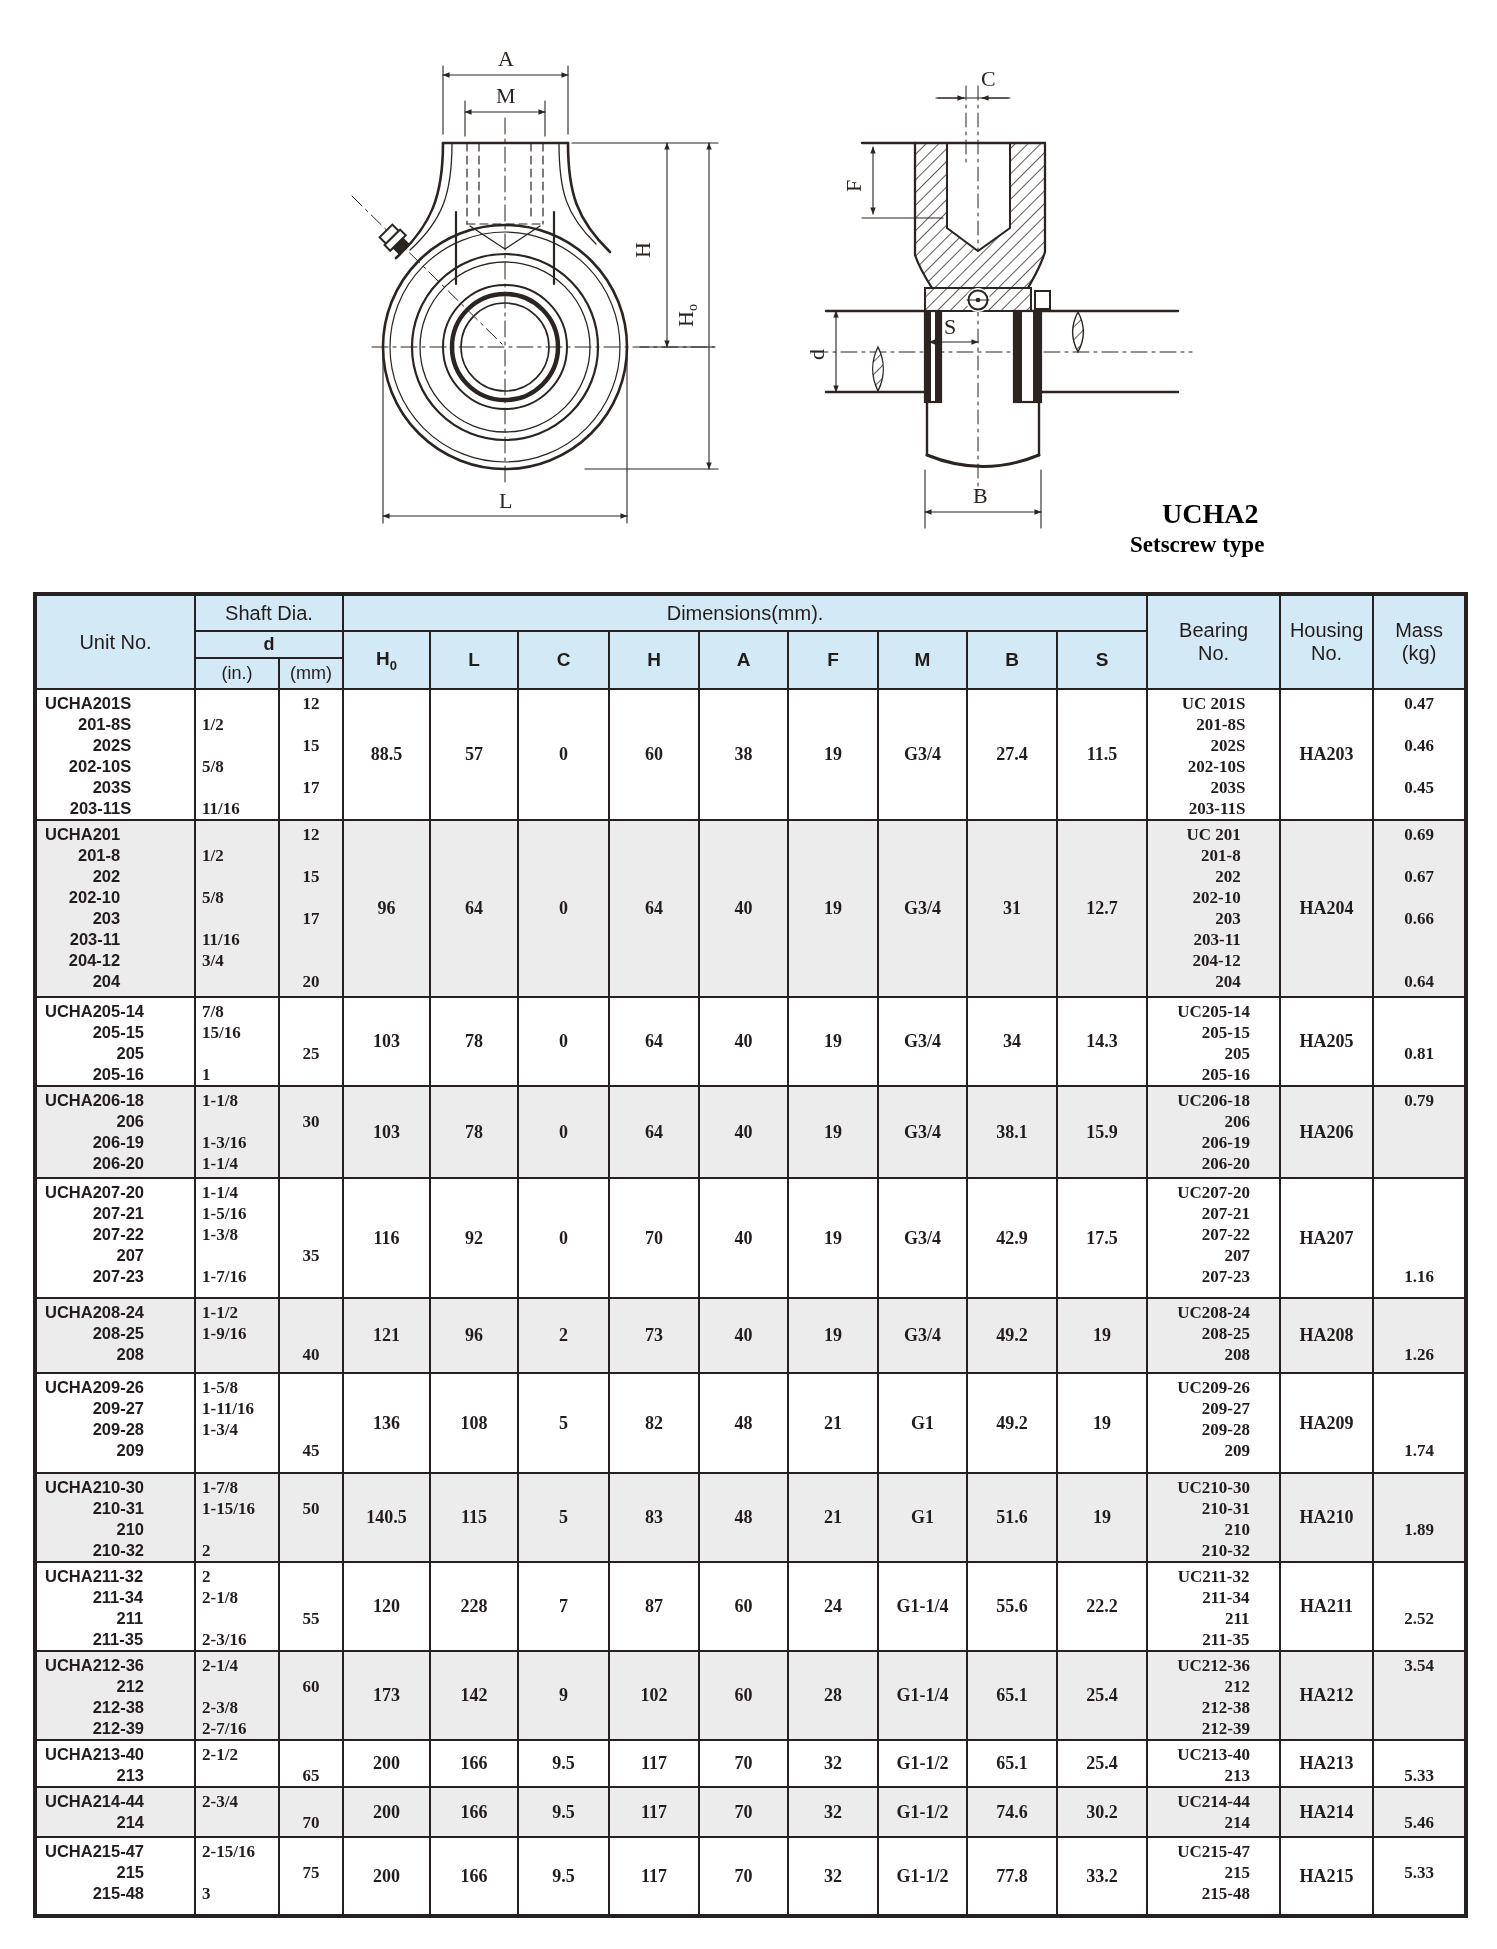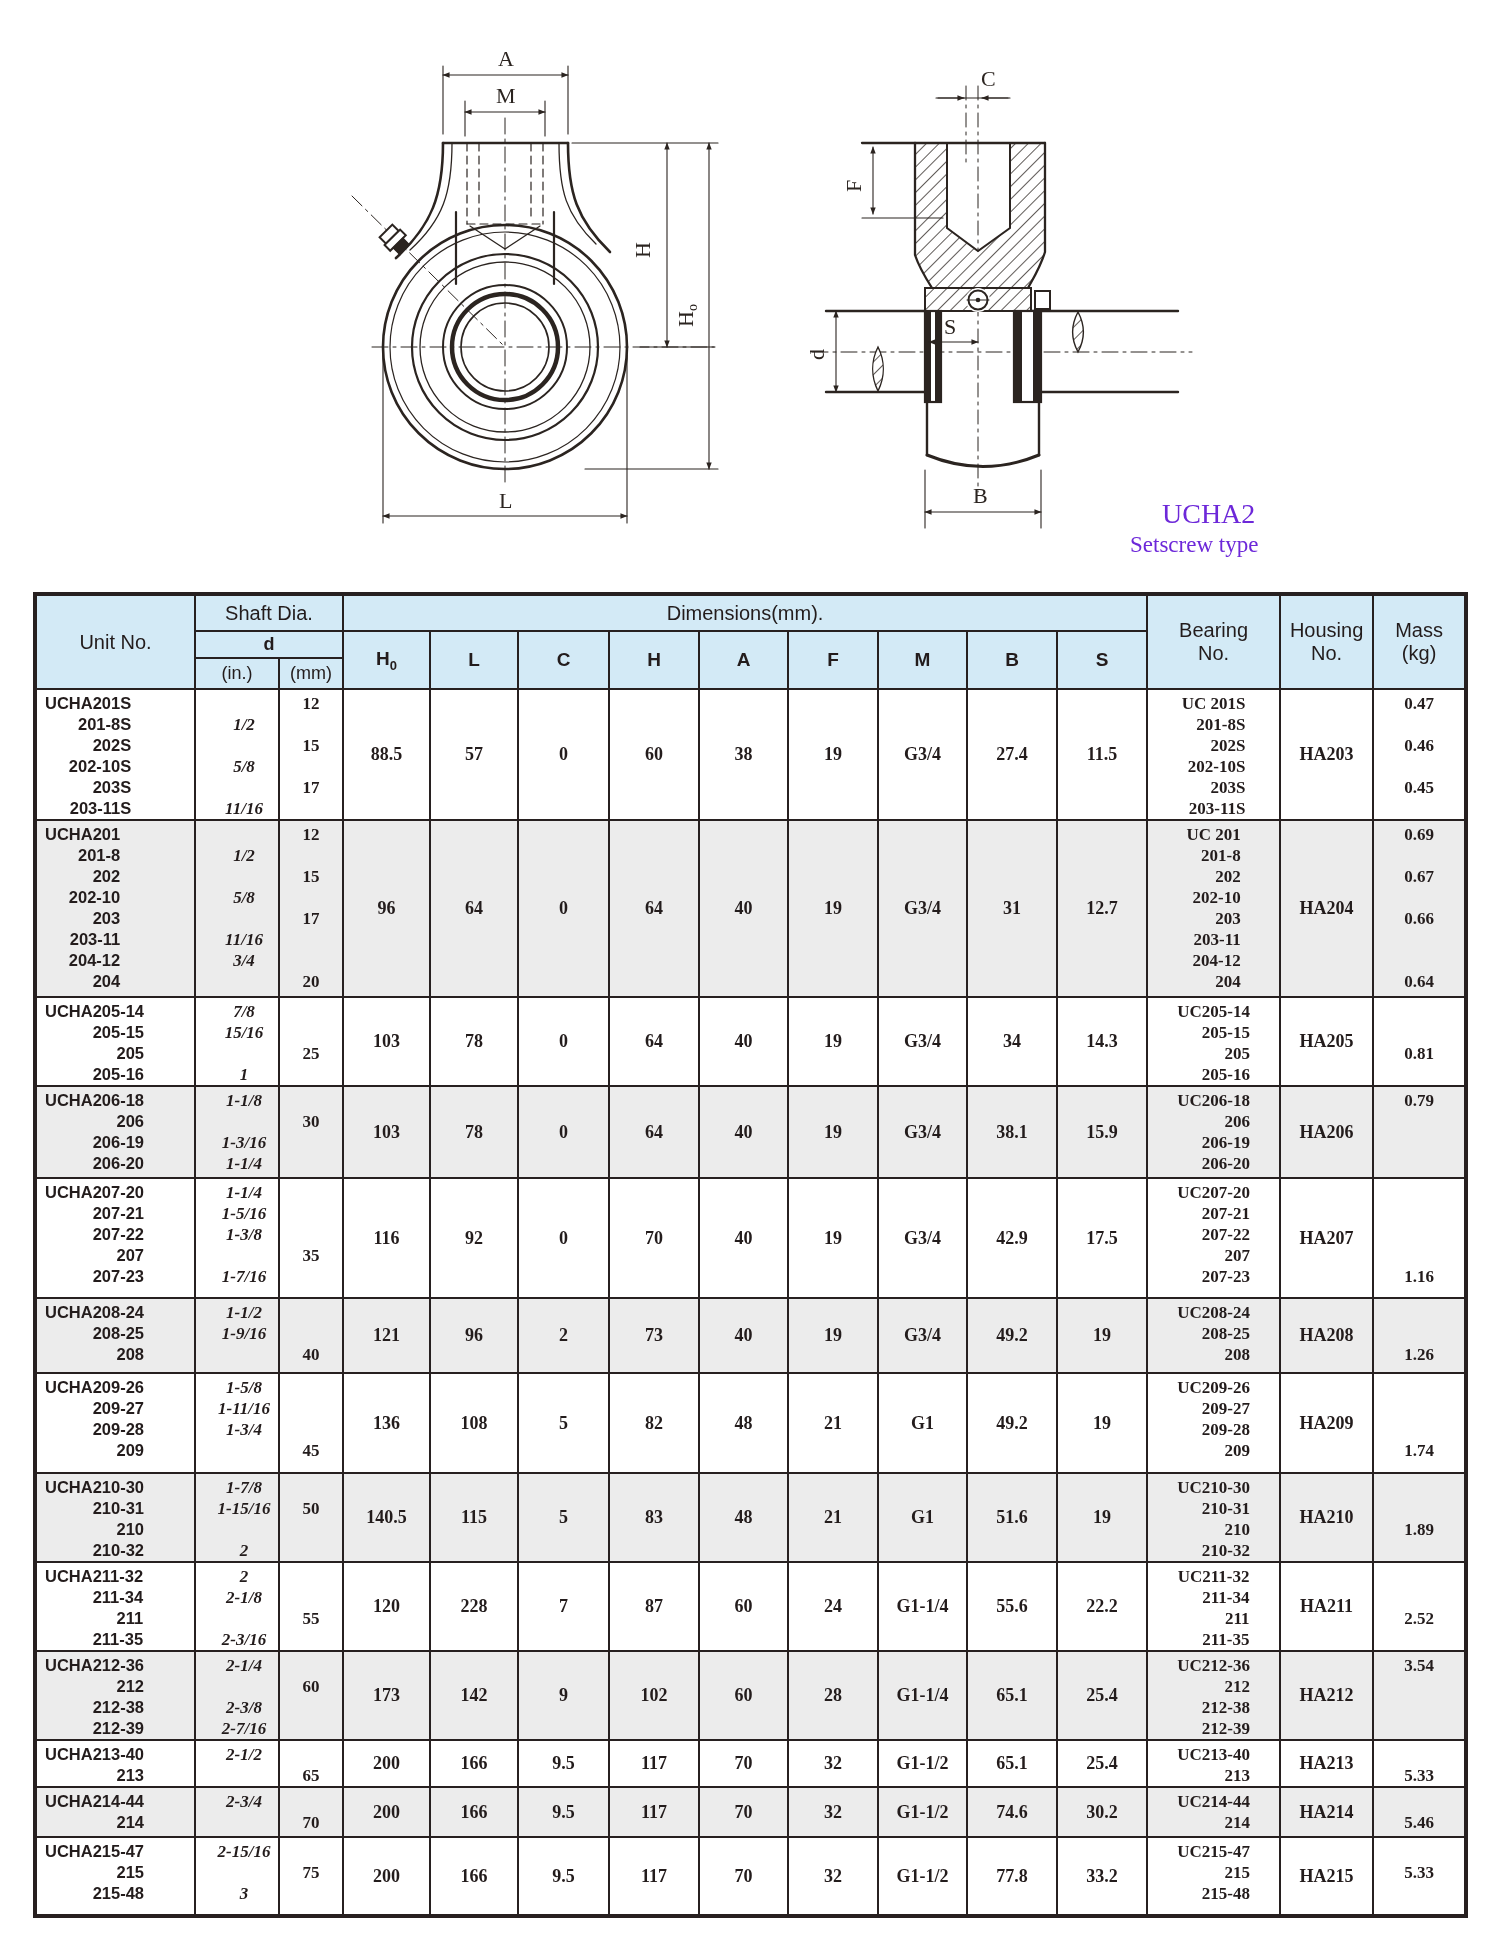--- a/index.html
+++ b/index.html
@@ -5,21 +5,21 @@
   html,body{margin:0;padding:0;}
   body{
     width:1497px;height:1949px;position:relative;background:#ffffff;
     font-family:"Liberation Sans",sans-serif;color:#231c1c;
   }
   
   #drawings{position:absolute;left:0;top:0;}
   .dlab{font-family:"Liberation Serif",serif;font-size:22px;fill:#2b2420;}
   .dlab .sub{font-size:14px;}
   
-  .caption{position:absolute;color:#6d28d9;font-family:"Liberation Serif",serif;font-weight:400;}
+  .caption{position:absolute;color:#000000;font-family:"Liberation Serif",serif;font-weight:700;}
   #cap1{left:1162px;top:498px;font-size:28px;}
   #cap2{left:1130px;top:532px;font-size:23px;}
   
   #tablewrap{position:absolute;left:33px;top:592px;}
   table{border-collapse:collapse;table-layout:fixed;width:1431px;border:4px solid #272020;}
   th,td{border:2px solid #272020;padding:0;overflow:hidden;}
   th{background:#d3eaf6;font-weight:normal;}
   th.h-main{font-size:20px;}
   th.h-mid{font-size:18px;font-weight:bold;}
   th.h-small{font-size:18px;}
@@ -28,21 +28,21 @@
   tr.shaded td{background:#ececec;}
   td{background:#ffffff;}
   td.unit{vertical-align:top;text-align:left;padding-left:3px;}
   .u-block{display:inline-block;text-align:right;font-weight:bold;font-size:16.5px;line-height:21px;padding:3px 1px 0 5px;font-family:"Liberation Sans",sans-serif;}
   .u-block div:first-child{text-align:left;}
   td.bearing{vertical-align:top;text-align:center;}
   .b-block{display:inline-block;text-align:right;font-family:"Liberation Serif",serif;font-weight:600;font-size:17px;line-height:21px;padding-top:3px;}
   .b-block div:first-child{text-align:left;}
   .stack{line-height:21px;font-size:17px;font-family:"Liberation Serif",serif;font-weight:600;padding-top:3px;}
   td.incell{vertical-align:top;}
-  td.incell .stack{text-align:center;padding-left:14px;font-style:italic;}
+  td.incell .stack{text-align:left;padding-left:6px;}
   td.mmcell{vertical-align:top;}
   td.mmcell .stack{text-align:center;}
   td.masscell{vertical-align:top;}
   td.masscell .stack{text-align:center;}
   td.dim,td.housing{text-align:center;vertical-align:middle;font-family:"Liberation Serif",serif;font-size:18px;font-weight:600;}
 </style>
 </head>
 <body>
 
 <svg id="drawings" width="1497" height="585" viewBox="0 0 1497 585">

